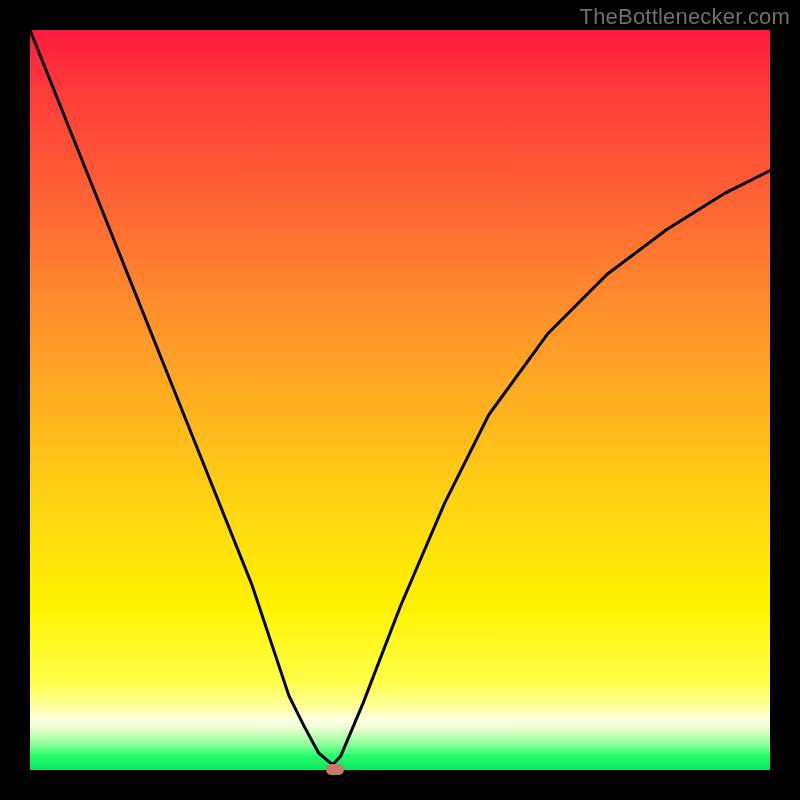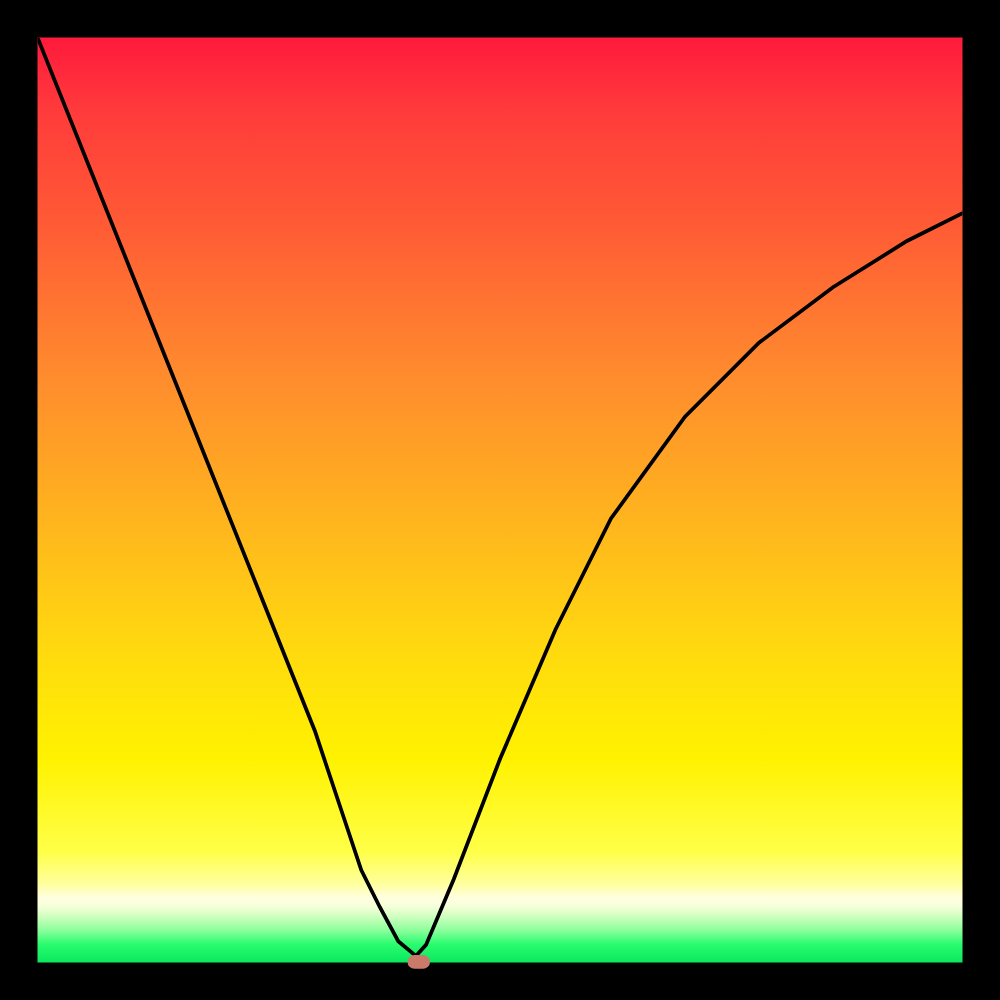--- a/index.html
+++ b/index.html
@@ -65,20 +65,21 @@
     right: 10px;
     color: #6f6f6f;
     font-size: 22px;
     letter-spacing: 0.2px;
   }
 </style>
 </head>
 <body>
 
 <div class="frame">
+  <div class="watermark">TheBottlenecker.com</div>
 
   <div class="plot">
     <svg class="curve-svg" viewBox="0 0 740 740" preserveAspectRatio="none">
       <path id="curve-path" fill="none" stroke="#000" stroke-width="3" stroke-linecap="round" d="M0.0 0.0 L44.4 111.0 L88.8 222.0 L133.2 333.0 L177.6 444.0 L222.0 555.0 L244.2 621.6 L259.0 666.0 L273.8 695.6 L288.6 723.0 L302.7 734.8 L310.8 725.9 L333.0 673.4 L370.0 577.2 L414.4 473.6 L458.8 384.8 L518.0 303.4 L577.2 244.2 L636.4 199.8 L695.6 162.8 L740.0 140.6"></path>
     </svg>
     <div class="marker" id="opt-marker" style="left: 295.88px; top: 733.52px;"></div>
   </div>
 </div>
 
 </body></html>

